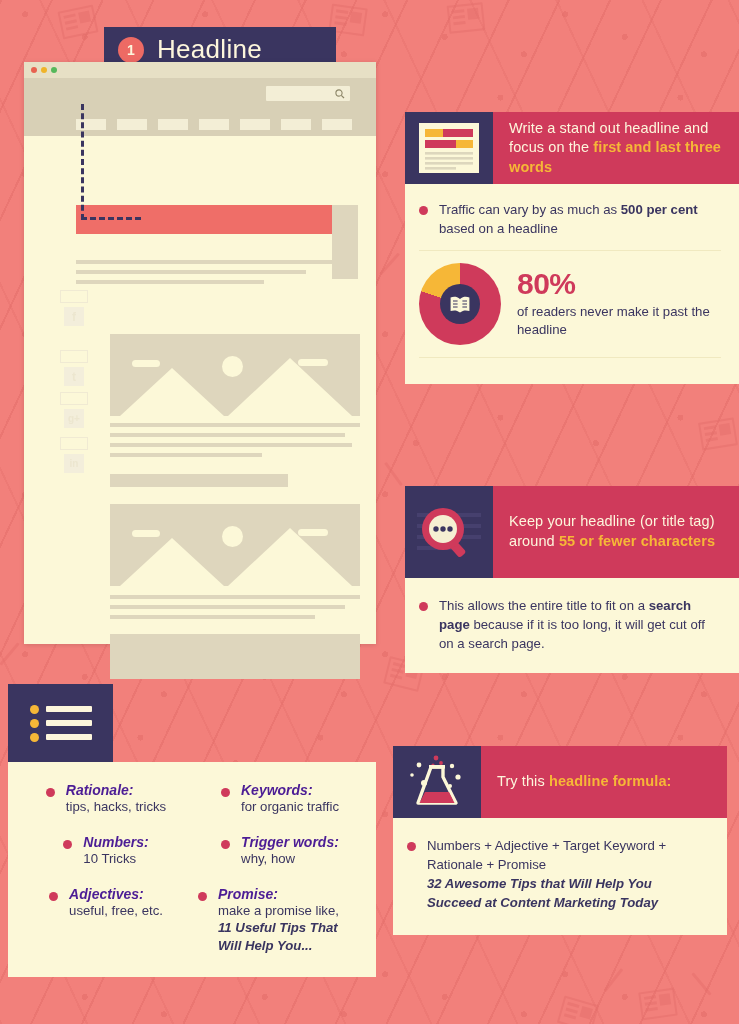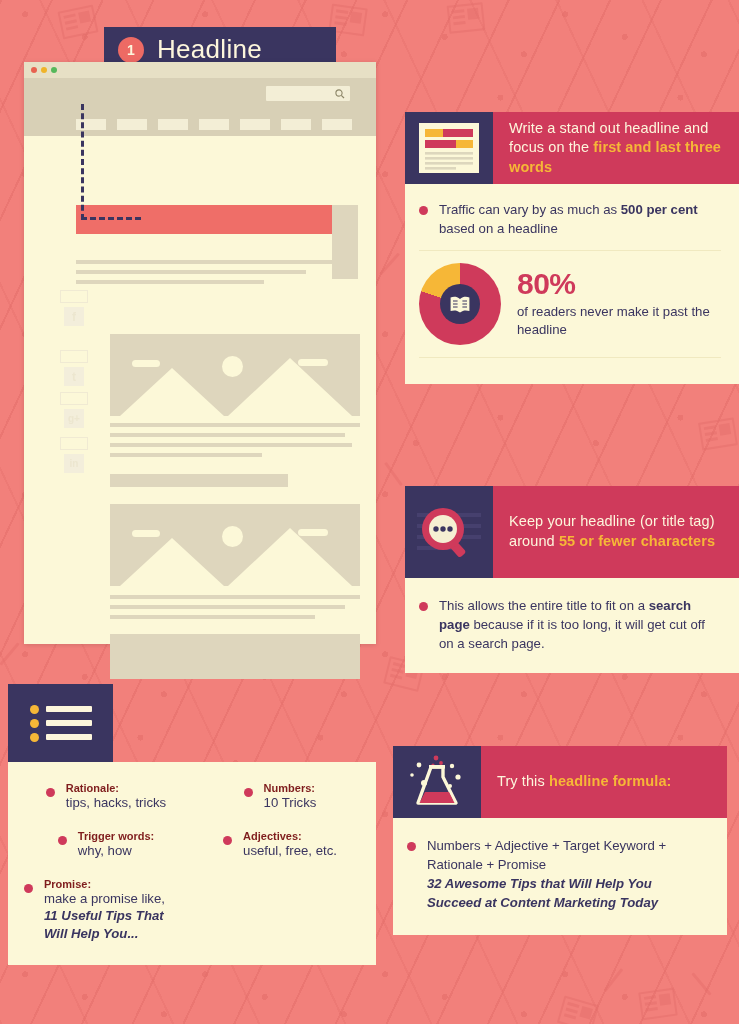--- a/index.html
+++ b/index.html
@@ -97,21 +97,21 @@
   #panel-c .hdr-icon,#panel-c .hdr-text{height:72px;}
   #panel-c .body-card{padding:18px 18px 22px 14px;}
   .ital{font-style:italic;font-weight:bold;}
 
   
   #panel-d{left:8px;top:684px;width:368px;}
   #panel-d .hdr-icon{width:105px;min-width:105px;height:78px;}
   #panel-d .hdr-text{height:78px;}
   #panel-d .body-card{padding:20px 14px 22px 16px;}
   #elements-grid{display:grid;grid-template-columns:1fr 1fr;column-gap:10px;row-gap:18px;}
-  .el-title{color:#7f1d1d;font-size:11px;font-weight:bold;}
+  .el-title{color:#4c1d95;font-size:14px;font-weight:bold;font-style:italic;}
   .el-sub{color:#3a3560;font-size:13.2px;line-height:1.35;}
 
   
   .listicon-row{display:flex;align-items:center;gap:7px;margin:5px 0;}
   .listicon-dot{width:9px;height:9px;border-radius:50%;background:#f6b737;}
   .listicon-bar{width:46px;height:6px;background:#fdf6dc;border-radius:1px;}
 </style>
 </head>
 <body>
 
@@ -347,20 +347,27 @@
       <div class="bullet-row">
         <div class="dot"></div>
         <div>
             <div class="el-title">Rationale:</div>
              <div class="el-sub">tips, hacks, tricks</div>
           </div>
       </div>
       <div class="bullet-row">
         <div class="dot"></div>
         <div>
+            <div class="el-title">Keywords:</div>
+             <div class="el-sub">for organic traffic</div>
+          </div>
+      </div>
+      <div class="bullet-row">
+        <div class="dot"></div>
+        <div>
             <div class="el-title">Numbers:</div>
              <div class="el-sub">10 Tricks</div>
           </div>
       </div>
       <div class="bullet-row">
         <div class="dot"></div>
         <div>
             <div class="el-title">Trigger words:</div>
              <div class="el-sub">why, how</div>
           </div>

